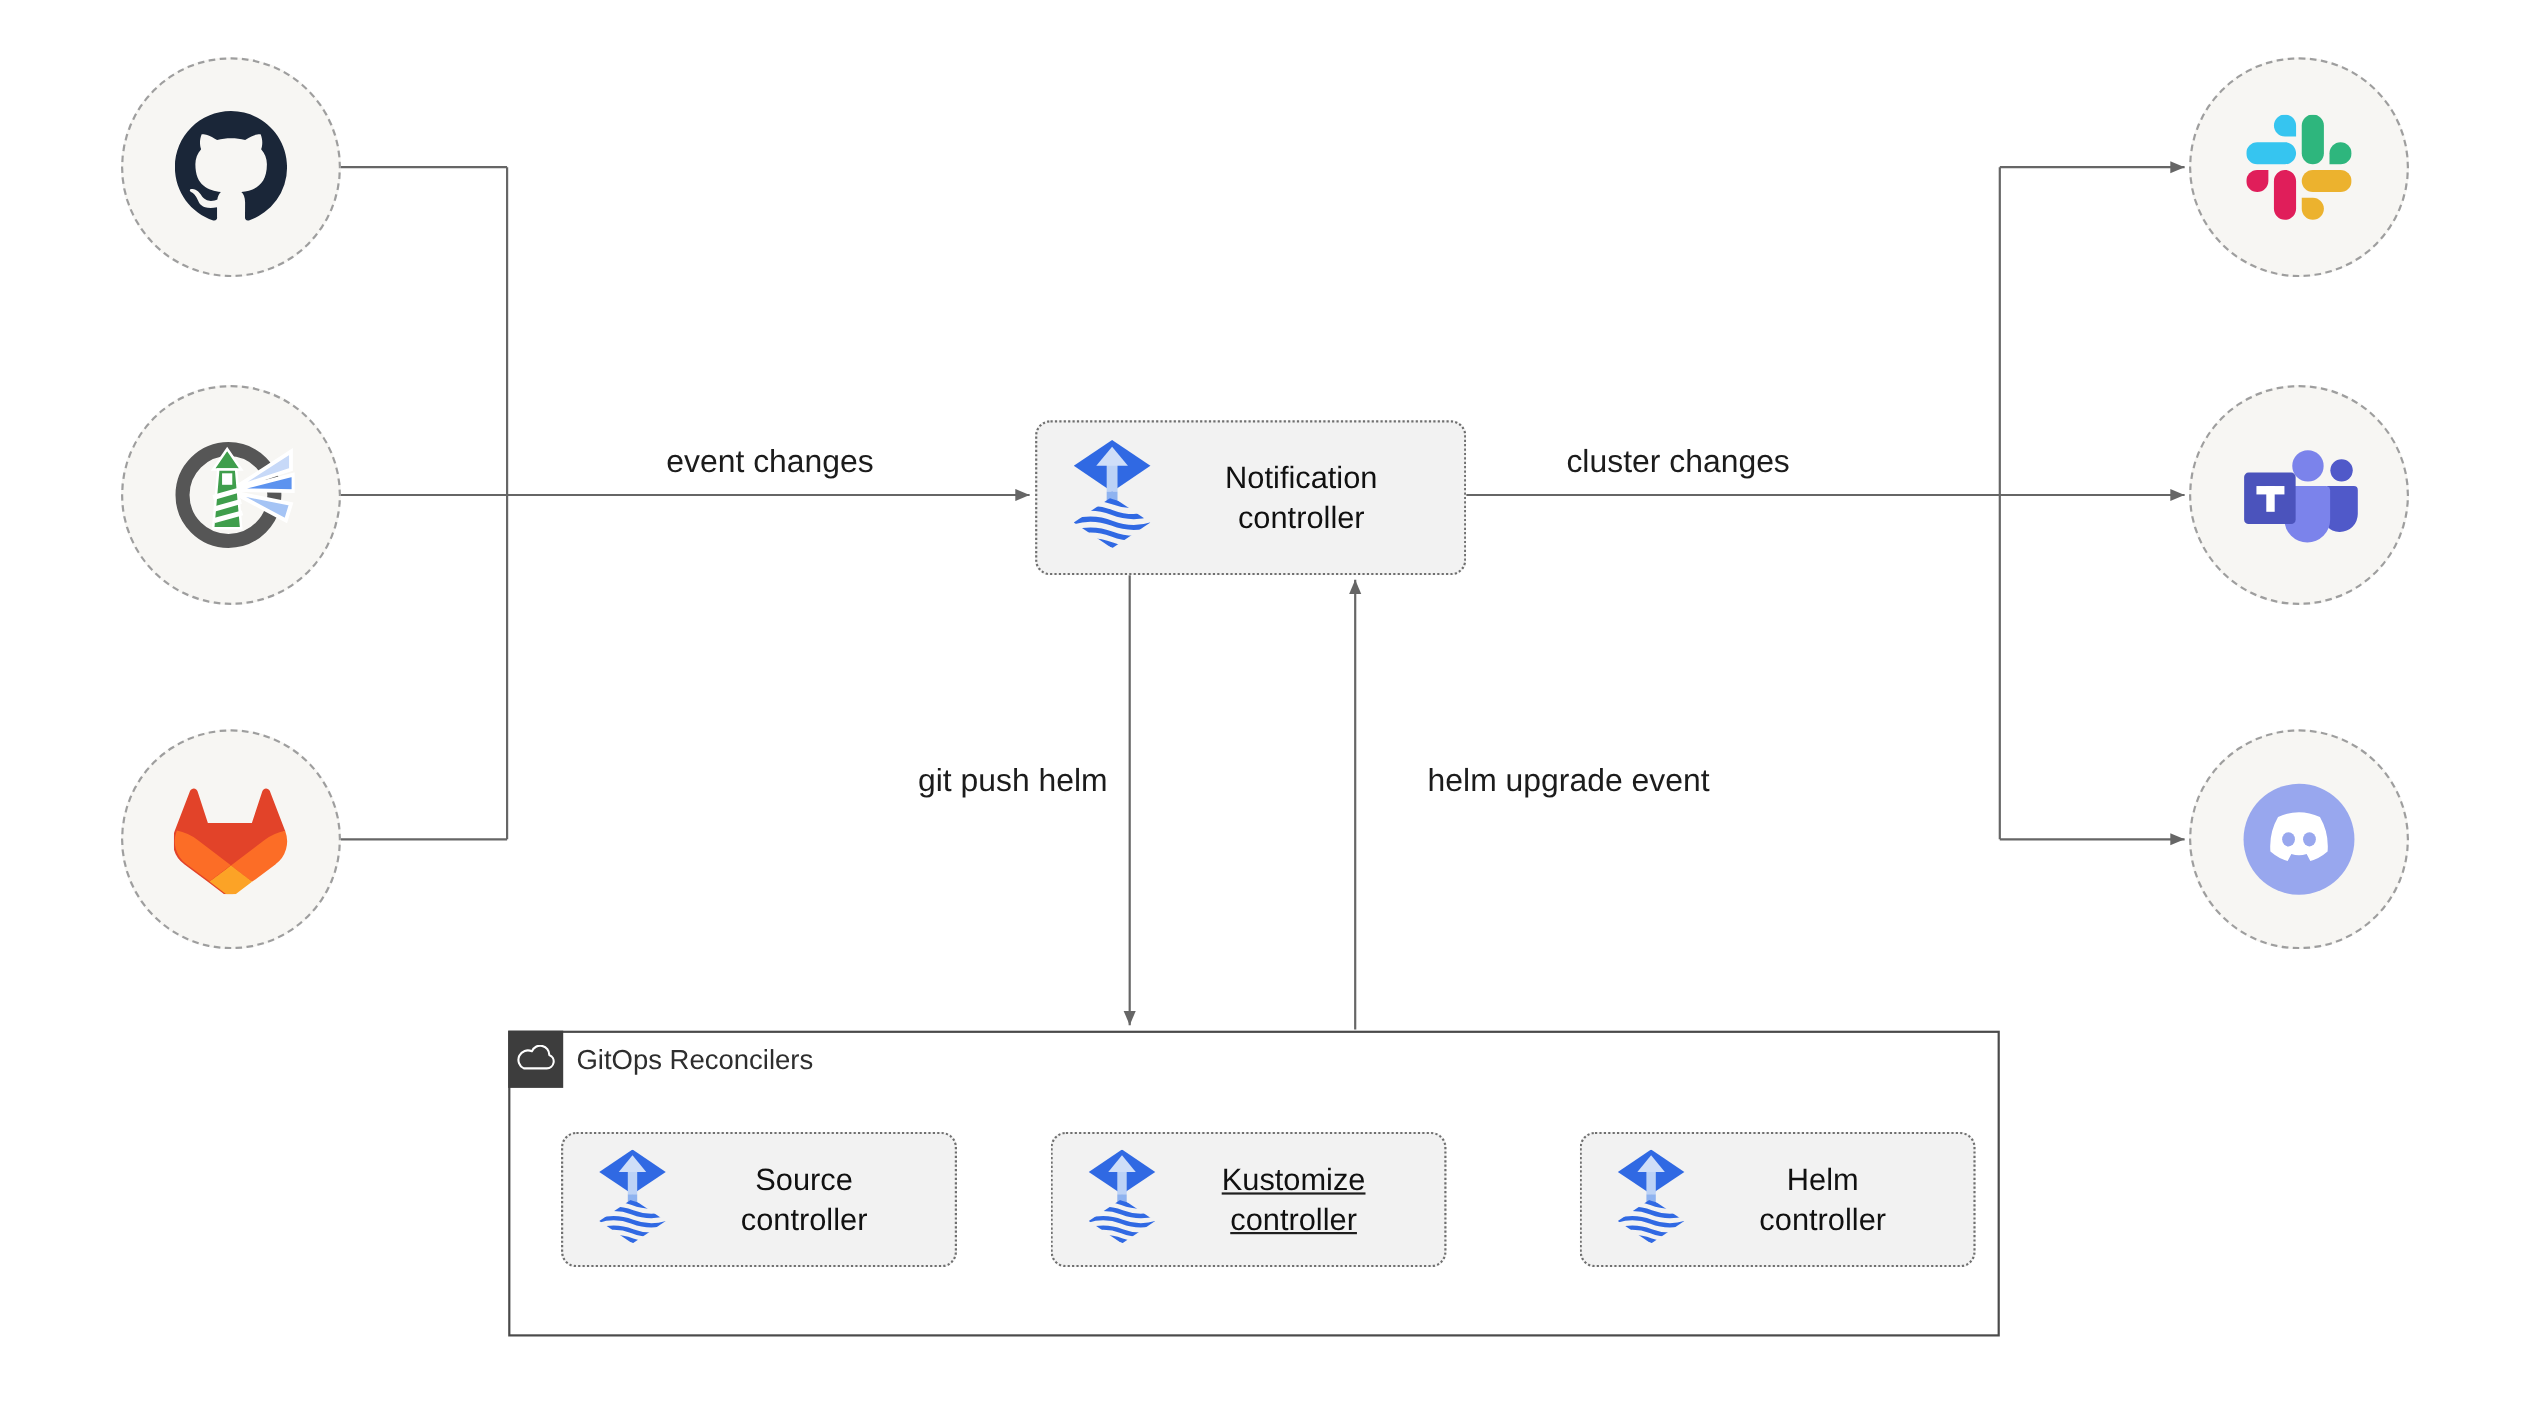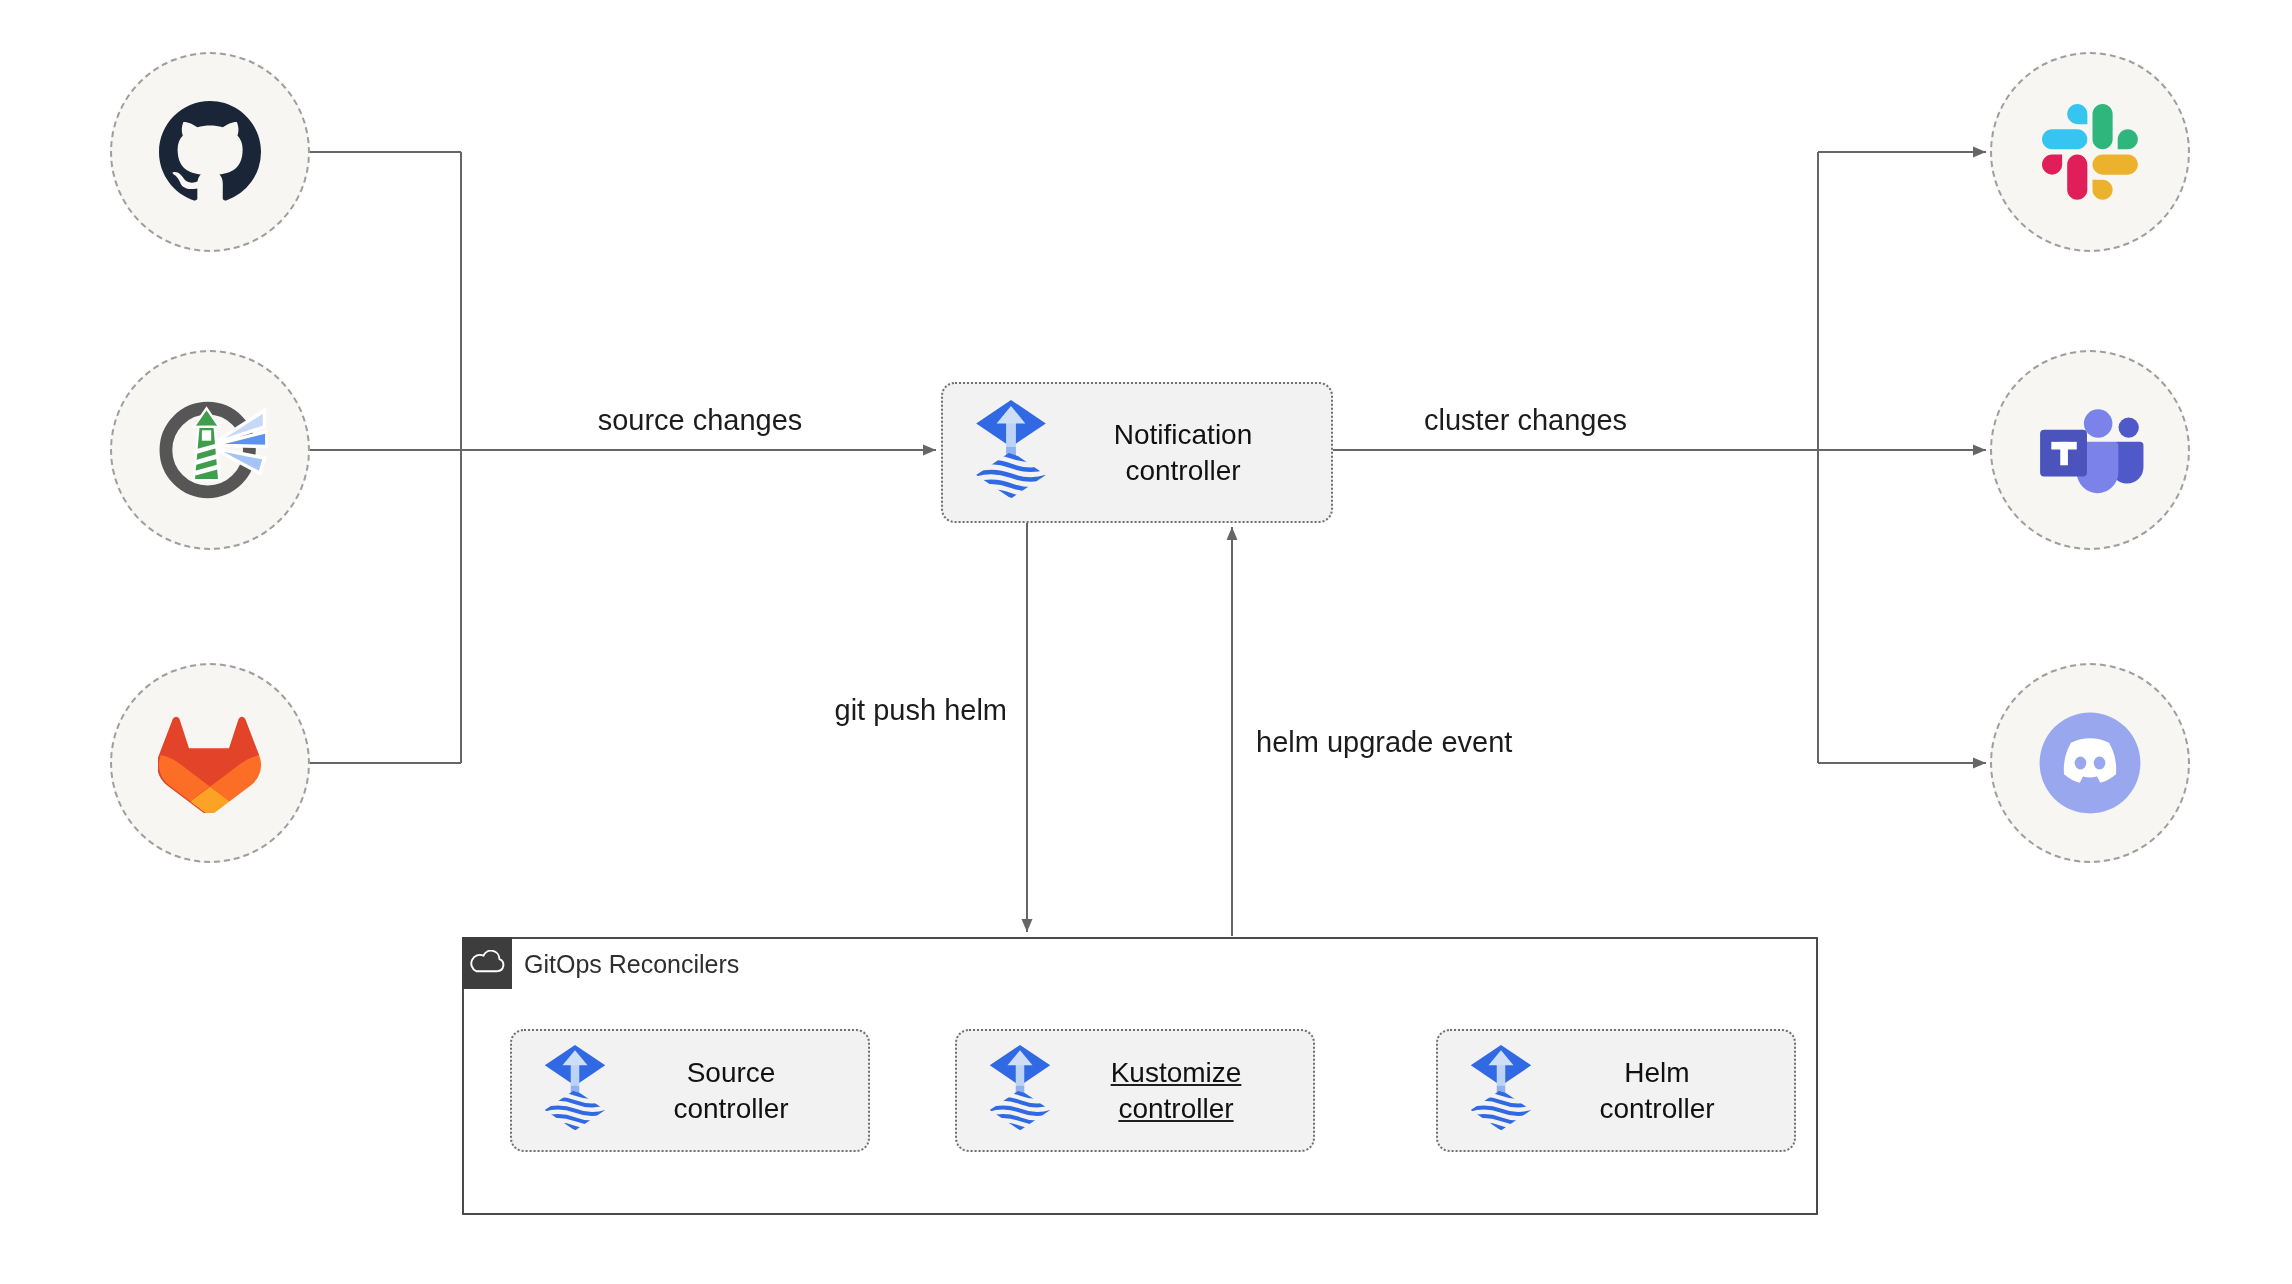--- a/index.html
+++ b/index.html
@@ -185,24 +185,24 @@
       <svg width="76" height="106" viewBox="0 0 100 140">
           <use href="#sym-flux"></use>
         </svg>
     </span>
     <div class="lbl">
       <div>Notification</div>
       <div>controller</div>
     </div>
   </div>
 
-  <div class="edge-label" style="left:550px;top:404px;width:300px;text-align:center;">source changes</div>
+  <div class="edge-label" style="left:550px;top:404px;width:300px;text-align:center;">event changes</div>
   <div class="edge-label" style="left:1424px;top:404px;width:300px;text-align:left;">cluster changes</div>
   <div class="edge-label" style="left:757px;top:694px;width:250px;text-align:right;">git push helm</div>
-  <div class="edge-label" style="left:1256px;top:694px;width:340px;text-align:left;margin-top:32px;">helm upgrade event</div>
+  <div class="edge-label" style="left:1256px;top:694px;width:340px;text-align:center;">helm upgrade event</div>
 
   <div id="reconcilers" class="abs" style="left:462px;top:937px;width:1356px;height:278px;">
     <div class="tab">
       <svg width="38" height="26">
           <use href="#sym-cloud"></use>
         </svg>
     </div>
     <div class="title">GitOps Reconcilers</div>
 
     <div class="abs ctrl-box" style="left:46px;top:90px;width:360px;height:123px;">

